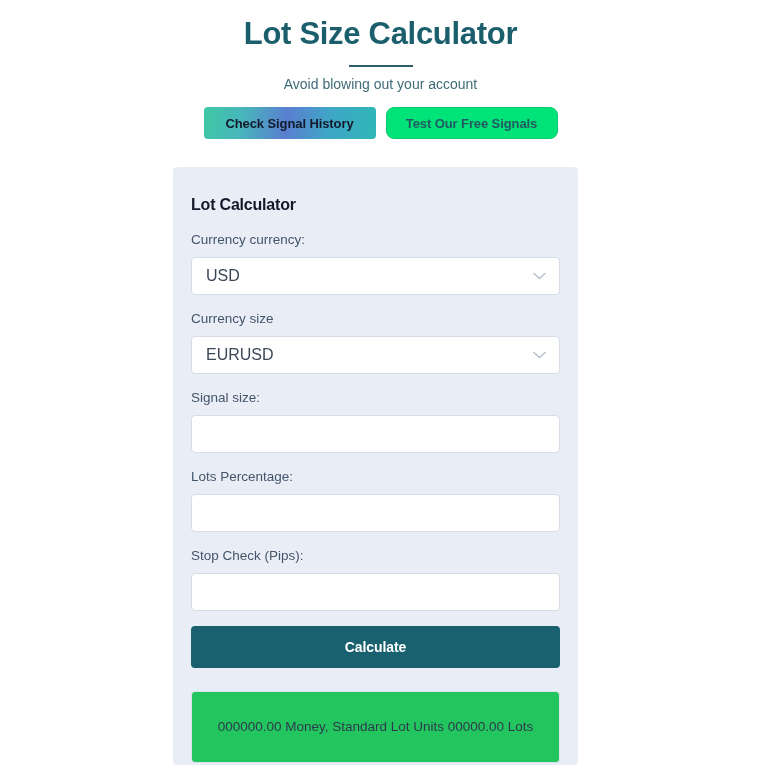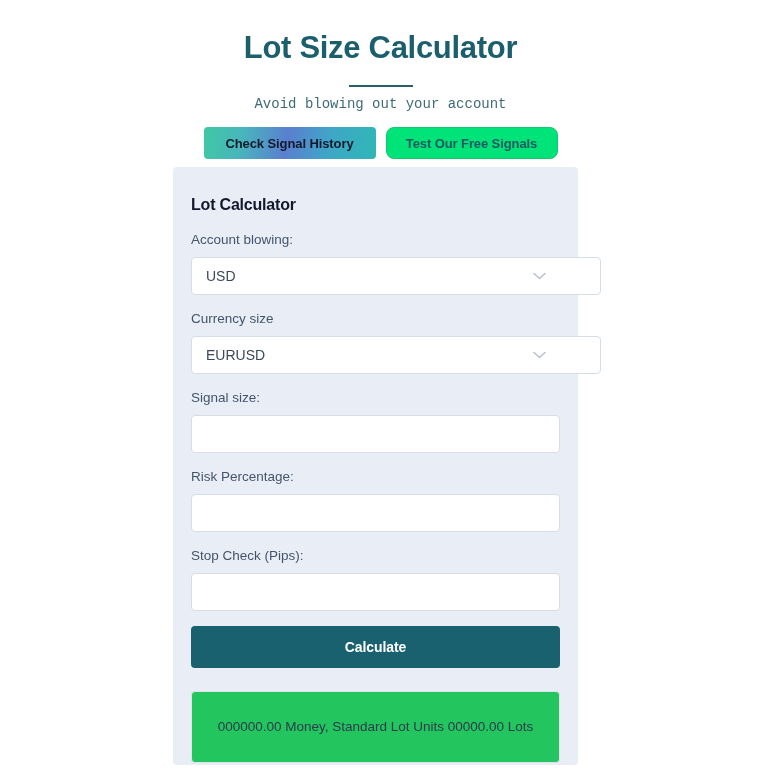--- a/index.html
+++ b/index.html
@@ -15,21 +15,21 @@
     position: relative;
   }
 
   
   .header {
     width: 761px;
     text-align: center;
     padding-top: 0px;
   }
   .page-title {
-    margin: 18px;
+    margin: 4px;
     padding-top: 11px;
     font-size: 31px;
     line-height: 38px;
     font-weight: bold;
     letter-spacing: -0.3px;
     color: #1b5f6d;
     font-family: "Liberation Sans", sans-serif;
   }
   .title-divider {
     width: 64px;
@@ -37,21 +37,20 @@
     background: #2a5f68;
     margin: 12px auto 8px auto;
     border: 0;
   }
   .subtitle {
     margin: 0;
     font-size: 14px;
     line-height: 18px;
     color: #3e6b78;
     font-weight: normal;
-    font-family: Liberation Mono, monospace;
   }
 
   
   .cta-row {
     display: flex;
     justify-content: center;
     align-items: center;
     gap: 10px;
     margin-top: 14px;
   }
@@ -129,30 +128,30 @@
   .field-group {
     margin-bottom: 15px;
   }
 
   .select-wrap {
     position: relative;
     width: 369px;
     height: 38px;
   }
   .select-box {
-    width: 410px;
+    width: 369px;
     height: 38px;
     background: #ffffff;
     border: 1px solid #d6dde6;
     border-radius: 4px;
     box-sizing: border-box;
     display: flex;
     align-items: center;
     padding: 0 14px;
-    font-size: 14px;
+    font-size: 16px;
     color: #3c4858;
     cursor: pointer;
     font-family: "Liberation Sans", sans-serif;
   }
   .chevron {
     position: absolute;
     right: 14px;
     top: 50%;
     transform: translateY(-50%);
     pointer-events: none;
@@ -226,21 +225,21 @@
     <button class="btn-signal-history">Check Signal History</button>
     <button class="btn-free-signals">Test Our Free Signals</button>
   </div>
 </div>
 
 <div class="card">
   <div class="card-inner">
     <div class="card-title">Lot Calculator</div>
 
     <div class="field-group">
-      <label class="field-label">Account blowing:</label>
+      <label class="field-label">Currency currency:</label>
       <div class="select-wrap">
         <div class="select-box">
           <span>USD</span>
         </div>
         <span class="chevron">
           <svg width="13" height="8" viewBox="0 0 13 8">
             <path d="M1 1.5 L6.5 6.5 L12 1.5" fill="none" stroke="#b9c2cd" stroke-width="1.6" stroke-linecap="round" stroke-linejoin="round"></path>
           </svg>
         </span>
       </div>
@@ -259,21 +258,21 @@
         </span>
       </div>
     </div>
 
     <div class="field-group">
       <label class="field-label">Signal size:</label>
       <input class="text-input" type="text" value="" style="">
     </div>
 
     <div class="field-group">
-      <label class="field-label">Risk Percentage:</label>
+      <label class="field-label">Lots Percentage:</label>
       <input class="text-input" type="text" value="" style="">
     </div>
 
     <div class="field-group">
       <label class="field-label">Stop Check (Pips):</label>
       <input class="text-input" type="text" value="" style="">
     </div>
 
     <button class="btn-calculate">Calculate</button>
 

